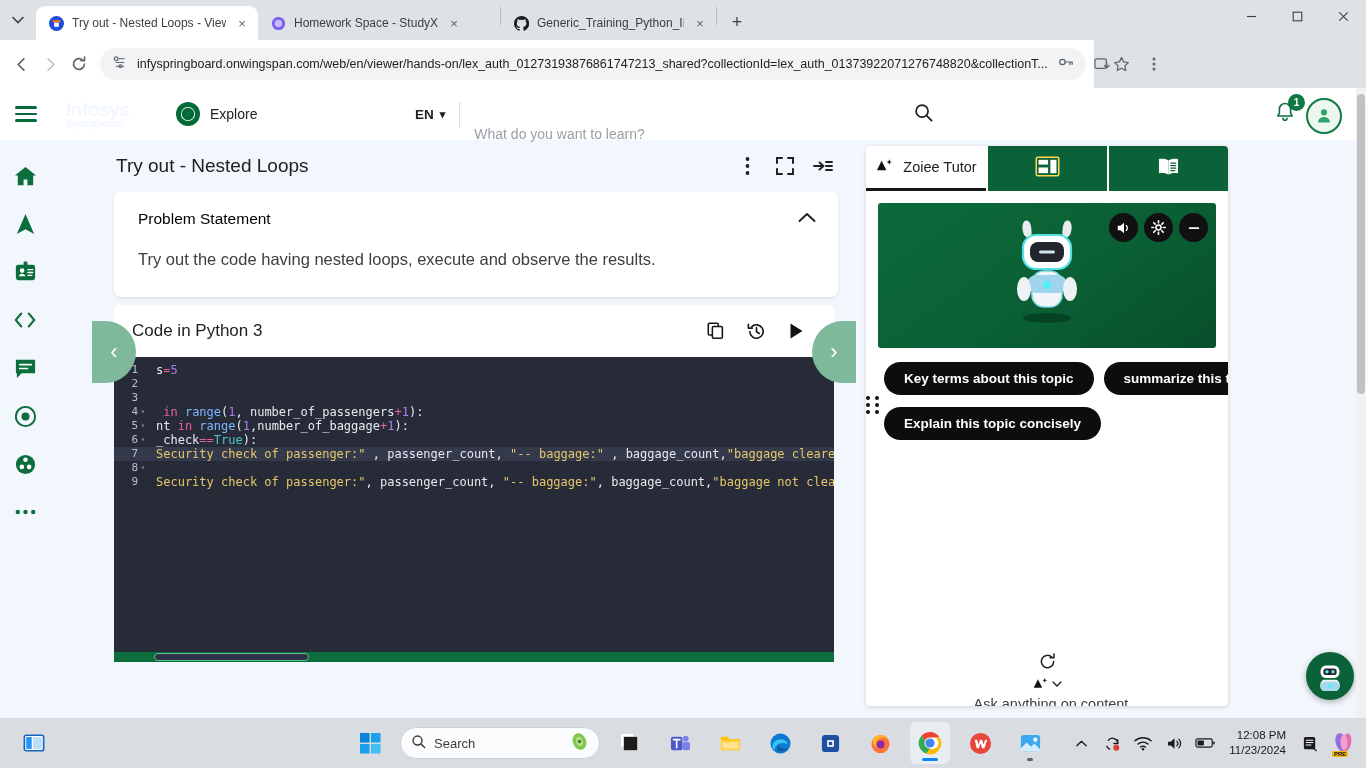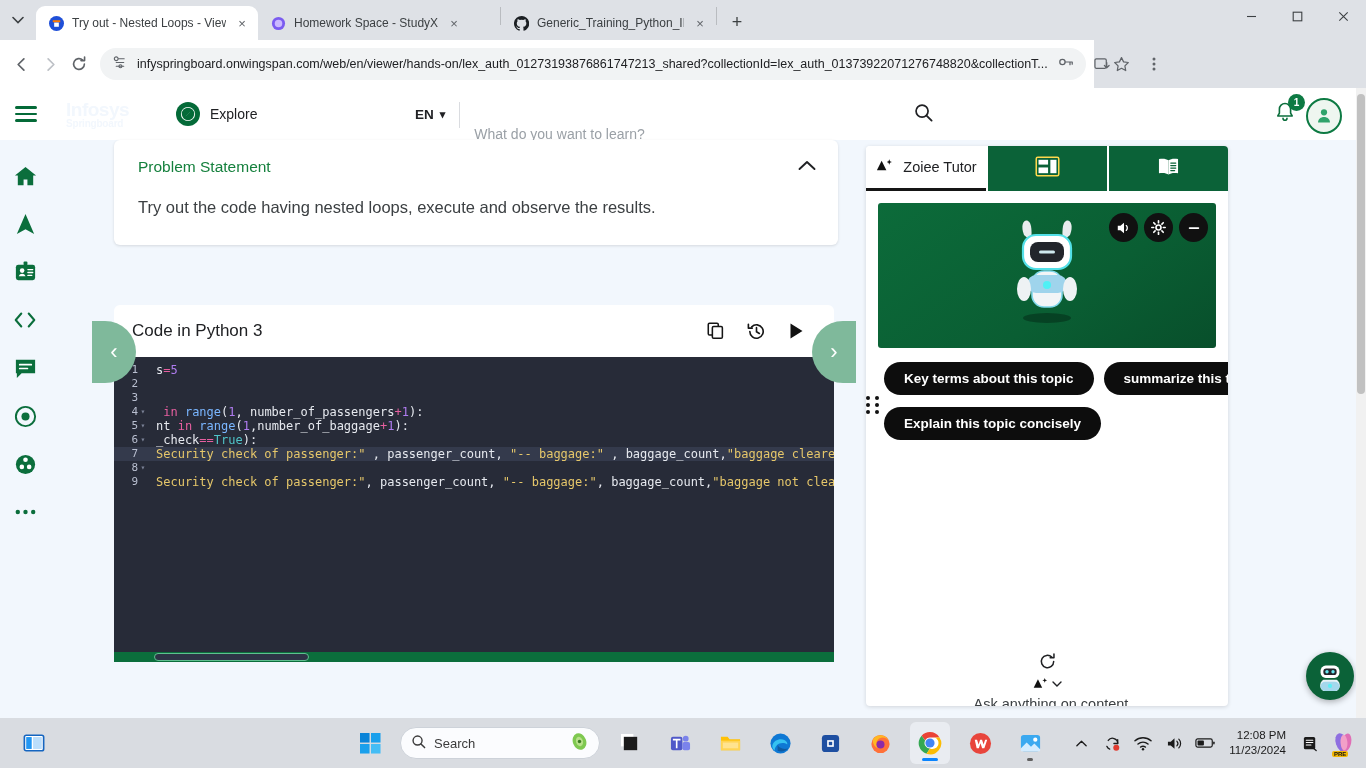--- a/index.html
+++ b/index.html
@@ -66,21 +66,21 @@
   .rail-item { width:50px; height:48px; display:flex; align-items:center; justify-content:center; color:#0b6e3c; }
 
   
   .content { position:absolute; left:50px; top:52px; width:800px; height:578px; }
   .content-head { height:52px; display:flex; align-items:center; padding:0 8px 0 66px; }
   .content-title { font-size:19px; color:#202124; flex:1; }
   .chead-icon { width:38px; height:38px; display:flex; align-items:center; justify-content:center; color:#202124; }
 
   .card { margin:0 12px 0 64px; background:#fff; border-radius:6px; box-shadow:0 1px 3px rgba(0,0,0,.12); }
   .ps-head { height:54px; display:flex; align-items:center; padding:0 22px 0 24px; }
-  .ps-head .t { font-size:15.5px; color:#15803d; flex:1; }
+  .ps-head .t { font-size:15.5px; color:#000000; flex:1; }
   .ps-body { padding:4px 24px 28px 24px; font-size:16.5px; color:#3c4043; }
 
   
   .codewrap { position:absolute; left:64px; top:165px; width:720px; height:380px; }
   .code-head { height:52px; background:#fff; border-radius:6px 6px 0 0; display:flex; align-items:center; padding:0 18px 0 18px; }
   .code-head .t { font-size:17px; color:#202124; flex:1; }
   .code-icon { width:40px; height:38px; display:flex; align-items:center; justify-content:center; color:#151515; }
   .editor { position:relative; height:305px; background:#272b38; overflow:hidden; }
   .gutter { position:absolute; left:0; top:0; width:32px; height:100%; background:#272b38; }
   .codelines { position:absolute; left:0; top:0; right:0; font-family:"DejaVu Sans Mono","Liberation Mono",monospace; font-size:12px; line-height:14px; padding-top:6px; }
@@ -367,20 +367,41 @@
       <div class="rail-item">
         <svg width="25" height="12" viewBox="0 0 26 12">
             <circle cx="5" cy="6" r="2.3" fill="#0b6e3c"></circle>
             <circle cx="13" cy="6" r="2.3" fill="#0b6e3c"></circle>
             <circle cx="21" cy="6" r="2.3" fill="#0b6e3c"></circle>
           </svg>
       </div>
     </div>
 
     <div class="content">
+      <div class="content-head">
+        <div class="content-title">Try out - Nested Loops</div>
+        <div class="chead-icon">
+          <svg width="5" height="20" viewBox="0 0 5 20">
+              <circle cx="2.5" cy="3" r="1.9" fill="#202124"></circle>
+              <circle cx="2.5" cy="10" r="1.9" fill="#202124"></circle>
+              <circle cx="2.5" cy="17" r="1.9" fill="#202124"></circle>
+            </svg>
+        </div>
+        <div class="chead-icon">
+          <svg width="18" height="18" viewBox="0 0 18 18">
+              <path d="M1 6V1h5M12 1h5v5M17 12v5h-5M6 17H1v-5" stroke="#202124" stroke-width="2" fill="none" stroke-linecap="round"></path>
+            </svg>
+        </div>
+        <div class="chead-icon">
+          <svg width="20" height="16" viewBox="0 0 20 16">
+              <path d="M1 8h9M6.5 4.5L10.5 8l-4 3.5" stroke="#202124" stroke-width="1.9" fill="none" stroke-linecap="round" stroke-linejoin="round"></path>
+              <path d="M13 4h6M13 8h6M13 12h6" stroke="#202124" stroke-width="1.9" stroke-linecap="round"></path>
+            </svg>
+        </div>
+      </div>
 
       <div class="card">
         <div class="ps-head">
           <span class="t">Problem Statement</span>
           <span>
             <svg width="18" height="12" viewBox="0 0 18 12">
                 <path d="M1.5 9 L9 2 L16.5 9" stroke="#202124" stroke-width="1.9" fill="none" stroke-linecap="round" stroke-linejoin="round"></path>
               </svg>
           </span>
         </div>

